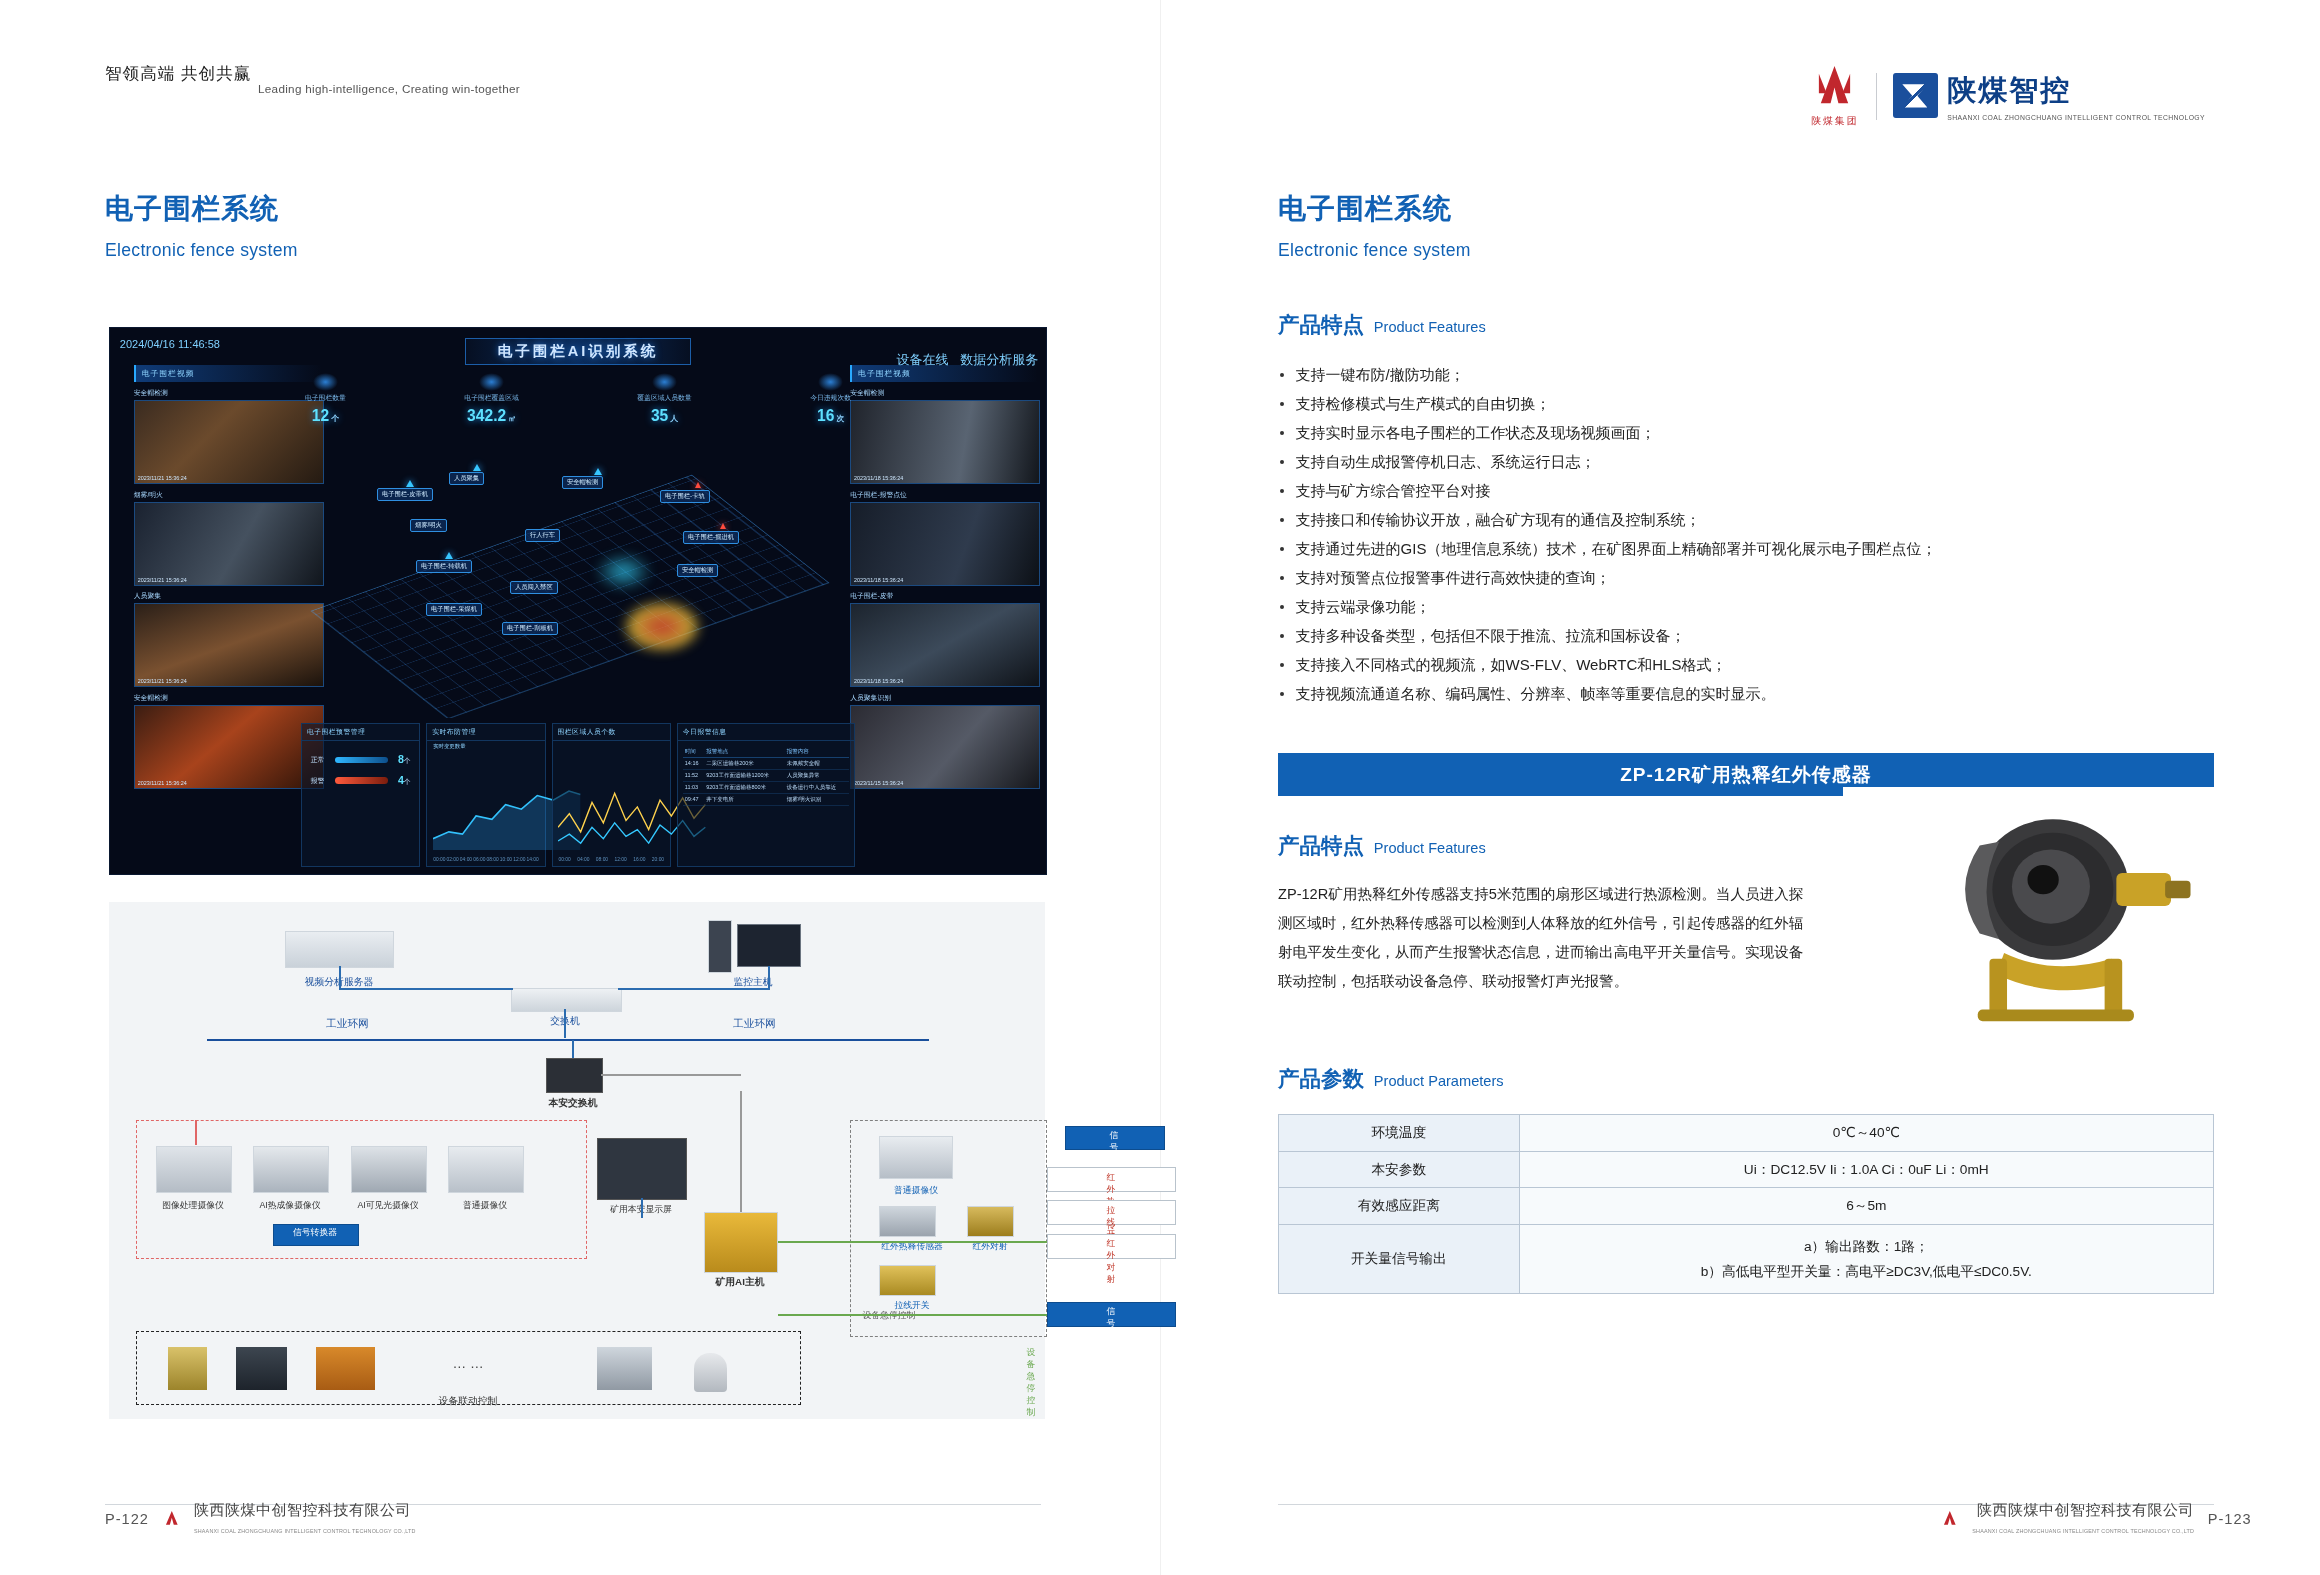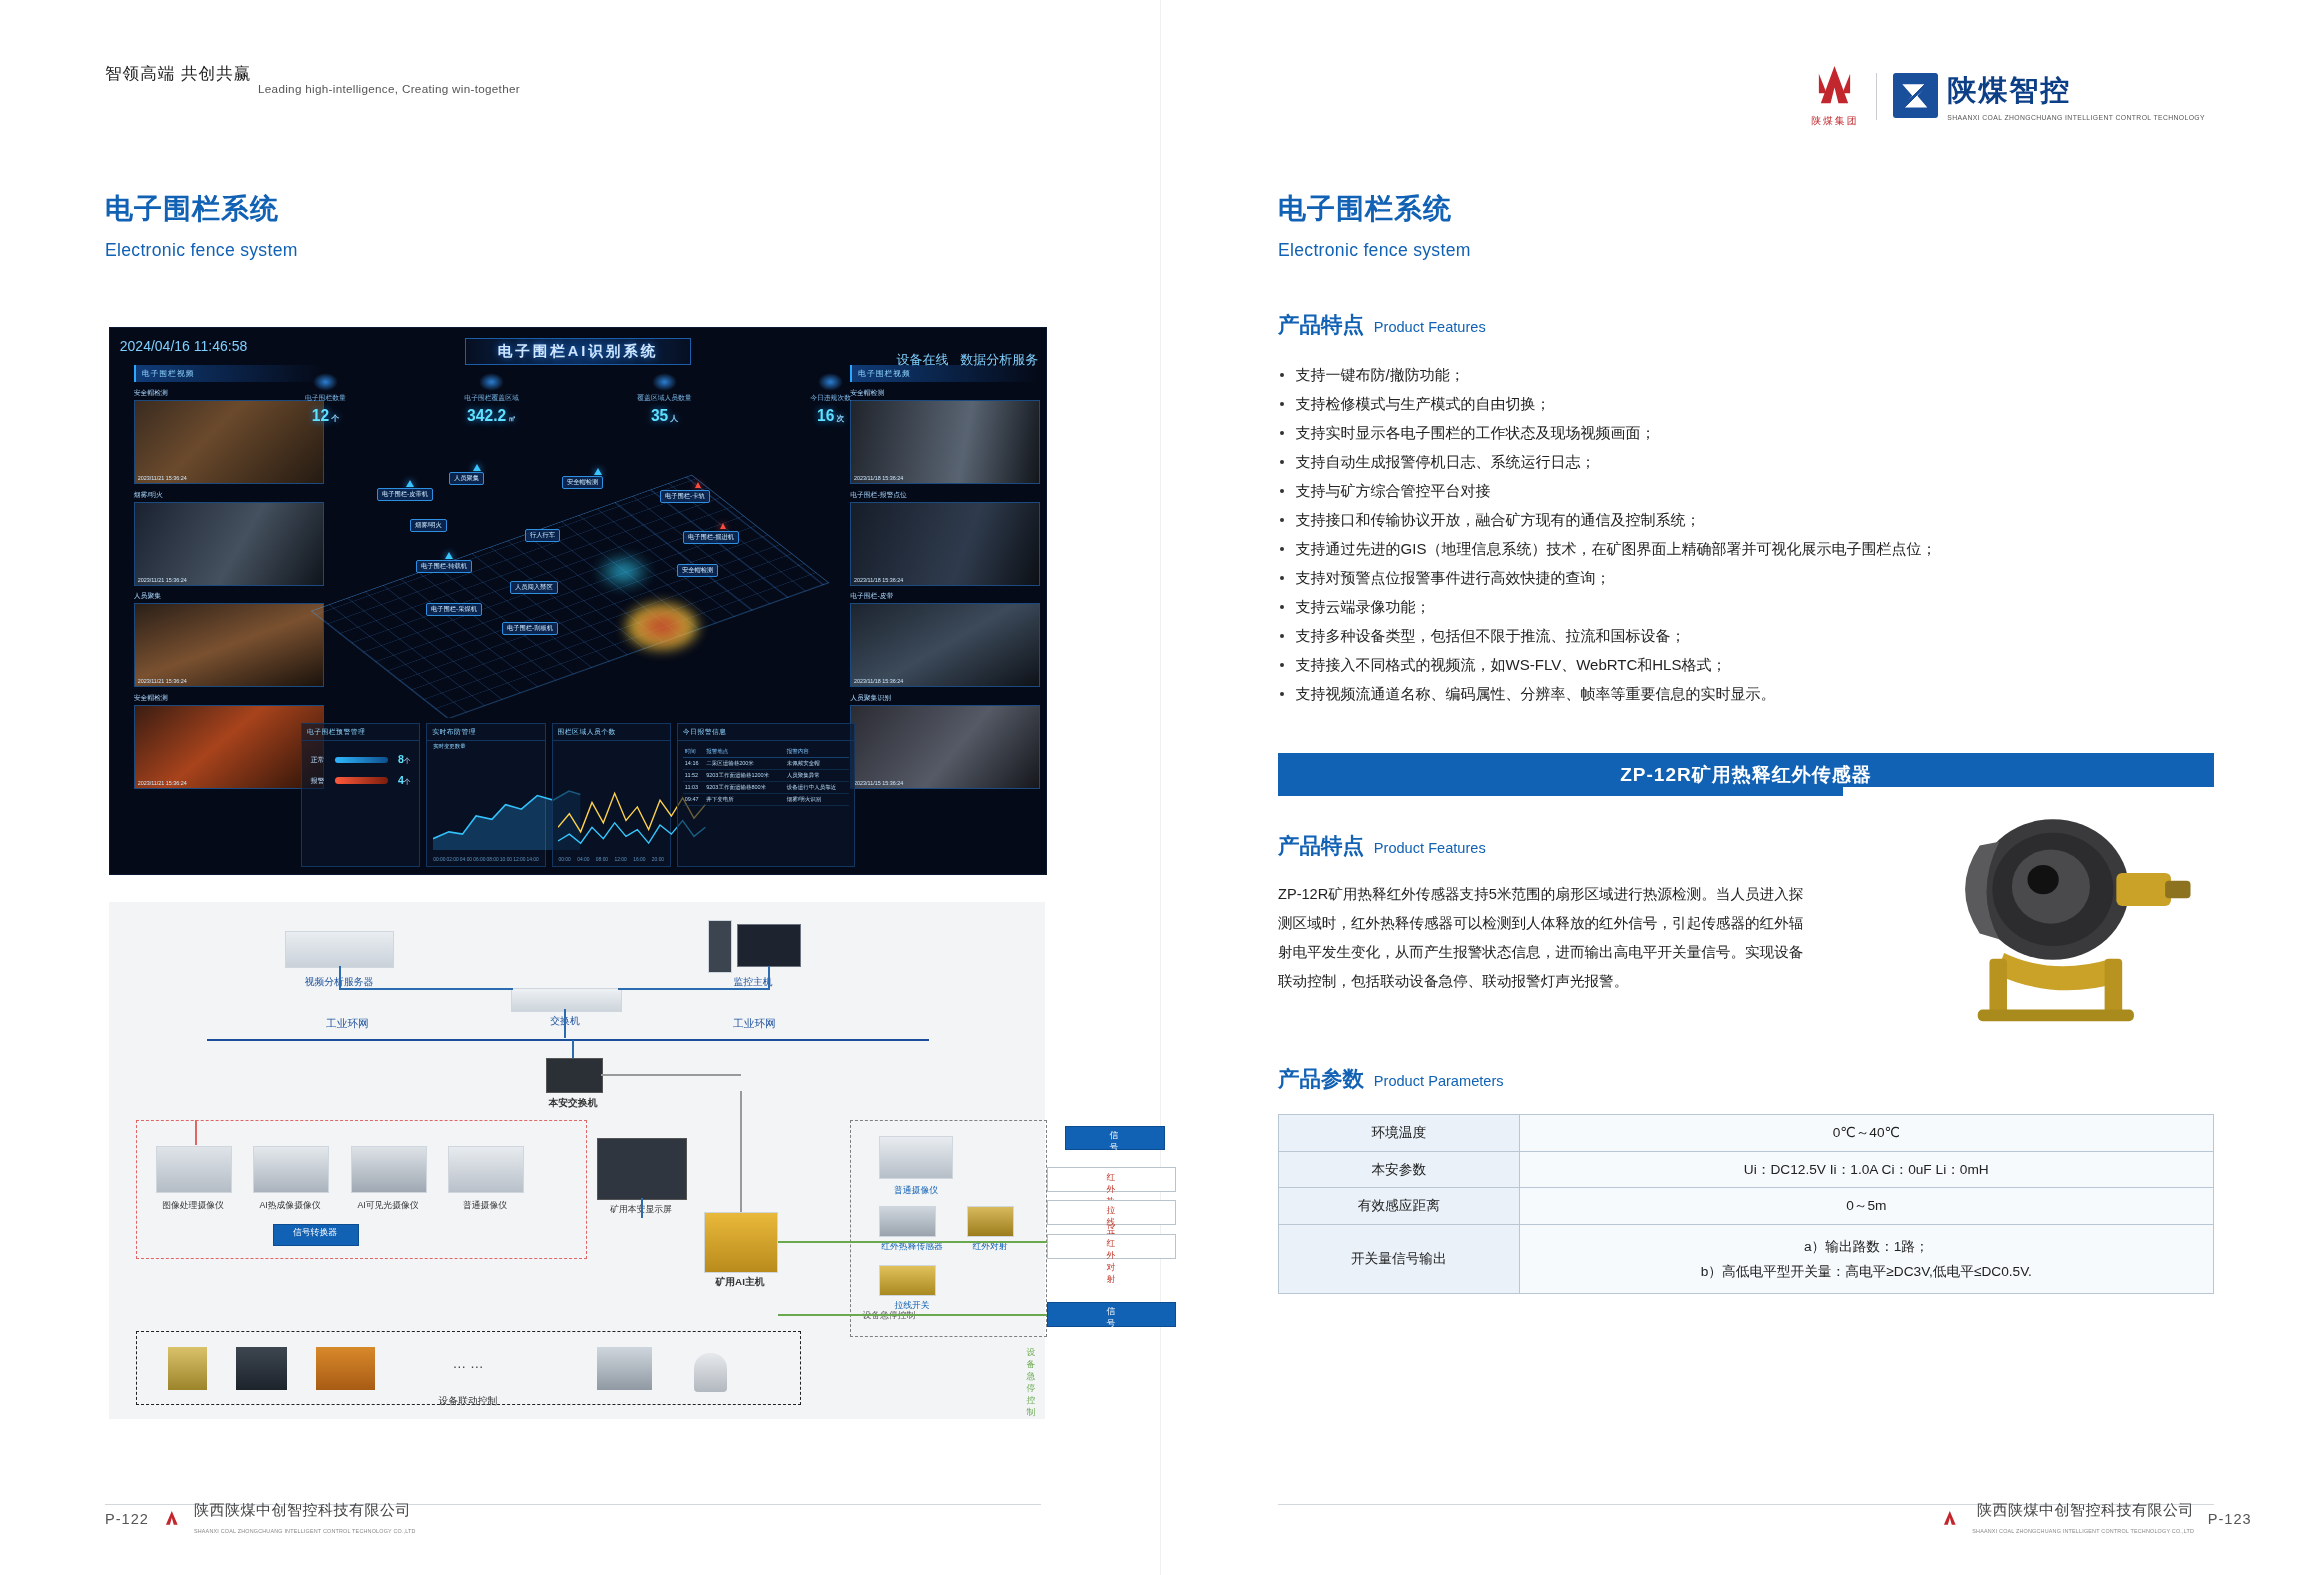--- a/index.html
+++ b/index.html
@@ -38,21 +38,21 @@
   
   .dash{
     position:absolute;left:109px;top:327px;width:936px;height:546px;
     background:#050a18;border:1px solid #0a1830;overflow:hidden;
   }
   .dash-title{position:absolute;left:50%;transform:translateX(-50%);top:13.7px;
     font-size:14.6px;color:#cfe6ff;letter-spacing:2.9px;font-weight:bold;
     text-shadow:0 0 7.8px #1f6fd0;}
   .dash-title-bar{position:absolute;left:50%;transform:translateX(-50%);top:9.8px;width:224px;height:25px;
     border:1px solid #1c5ea8;background:linear-gradient(90deg,rgba(14,60,120,.1),rgba(20,90,180,.45),rgba(14,60,120,.1));}
-  .dash-ts{position:absolute;left:9.8px;top:9.8px;font-size:14px;color:#7fd0ff;}
+  .dash-ts{position:absolute;left:9.8px;top:9.8px;font-size:11px;color:#7fd0ff;}
   .dash-right-top{position:absolute;right:7.8px;top:23px;font-size:13px;color:#7fd0ff;display:flex;gap:11.7px;}
 
   .panel-h{font-size:7.8px;color:#8fd4ff;background:linear-gradient(90deg,rgba(20,80,160,.7),rgba(10,30,70,0));
     padding:2.9px 5.9px;border-left:2px solid #29a9ff;letter-spacing:1px;}
   .side{position:absolute;top:37px;width:188px;padding-left:16px;}
   .side.left{left:7.8px;} .side.right{right:7.8px;}
   .vcard{margin-top:5.9px;}
   .vcard .vh{font-size:6.8px;color:#a8d8ff;margin:2.9px 0 2px;}
   .vthumb{width:100%;height:82px;border:1px solid #1b4a80;background:#0d1b2d;position:relative;overflow:hidden;}
   .vthumb .tstamp{position:absolute;left:2.9px;bottom:2px;font-size:5.4px;color:#cfe8ff;}
@@ -565,21 +565,21 @@
         <tr>
           <td class="k">环境温度</td>
           <td class="v">0℃～40℃</td>
         </tr>
         <tr>
           <td class="k">本安参数</td>
           <td class="v">Ui：DC12.5V  Ii：1.0A  Ci：0uF    Li：0mH</td>
         </tr>
         <tr>
           <td class="k">有效感应距离</td>
-          <td class="v">0～5m</td>
+          <td class="v">6～5m</td>
         </tr>
         <tr>
           <td class="k">开关量信号输出</td>
           <td class="v2" style="white-space:pre-line">a）输出路数：1路；
 b）高低电平型开关量：高电平≥DC3V,低电平≤DC0.5V.</td>
         </tr>
       </tbody>
     </table>
   </div>
 

